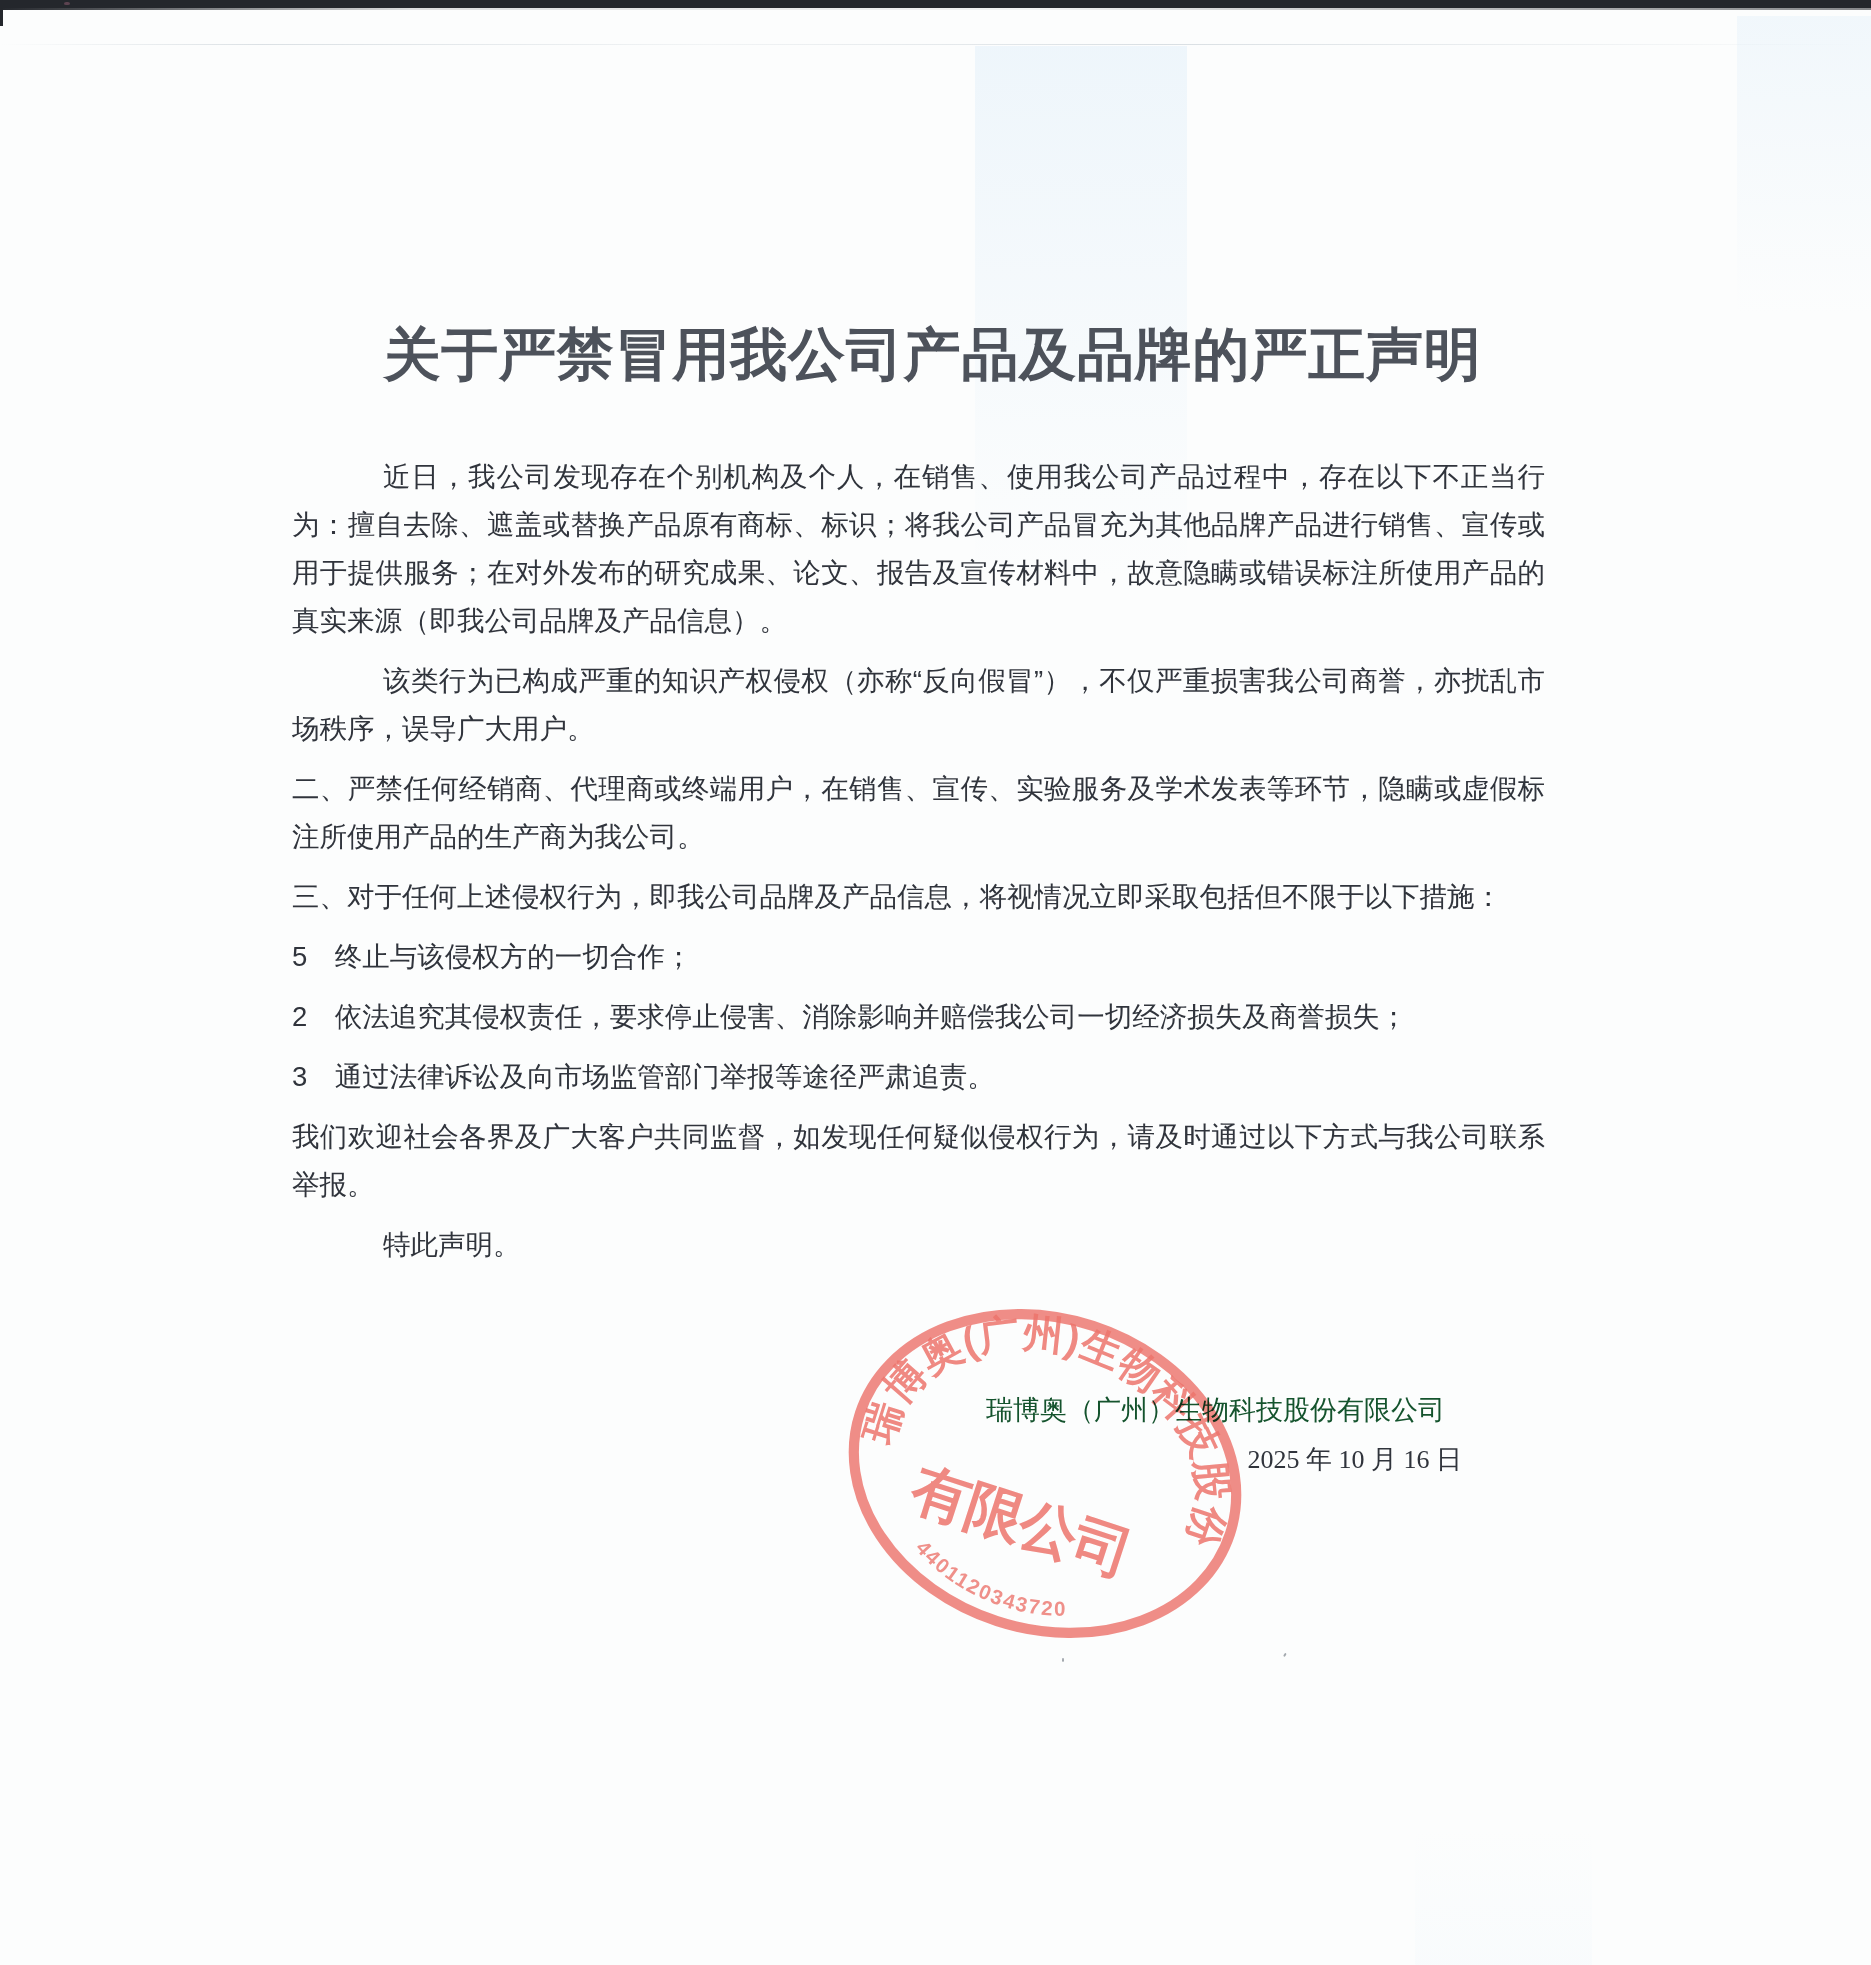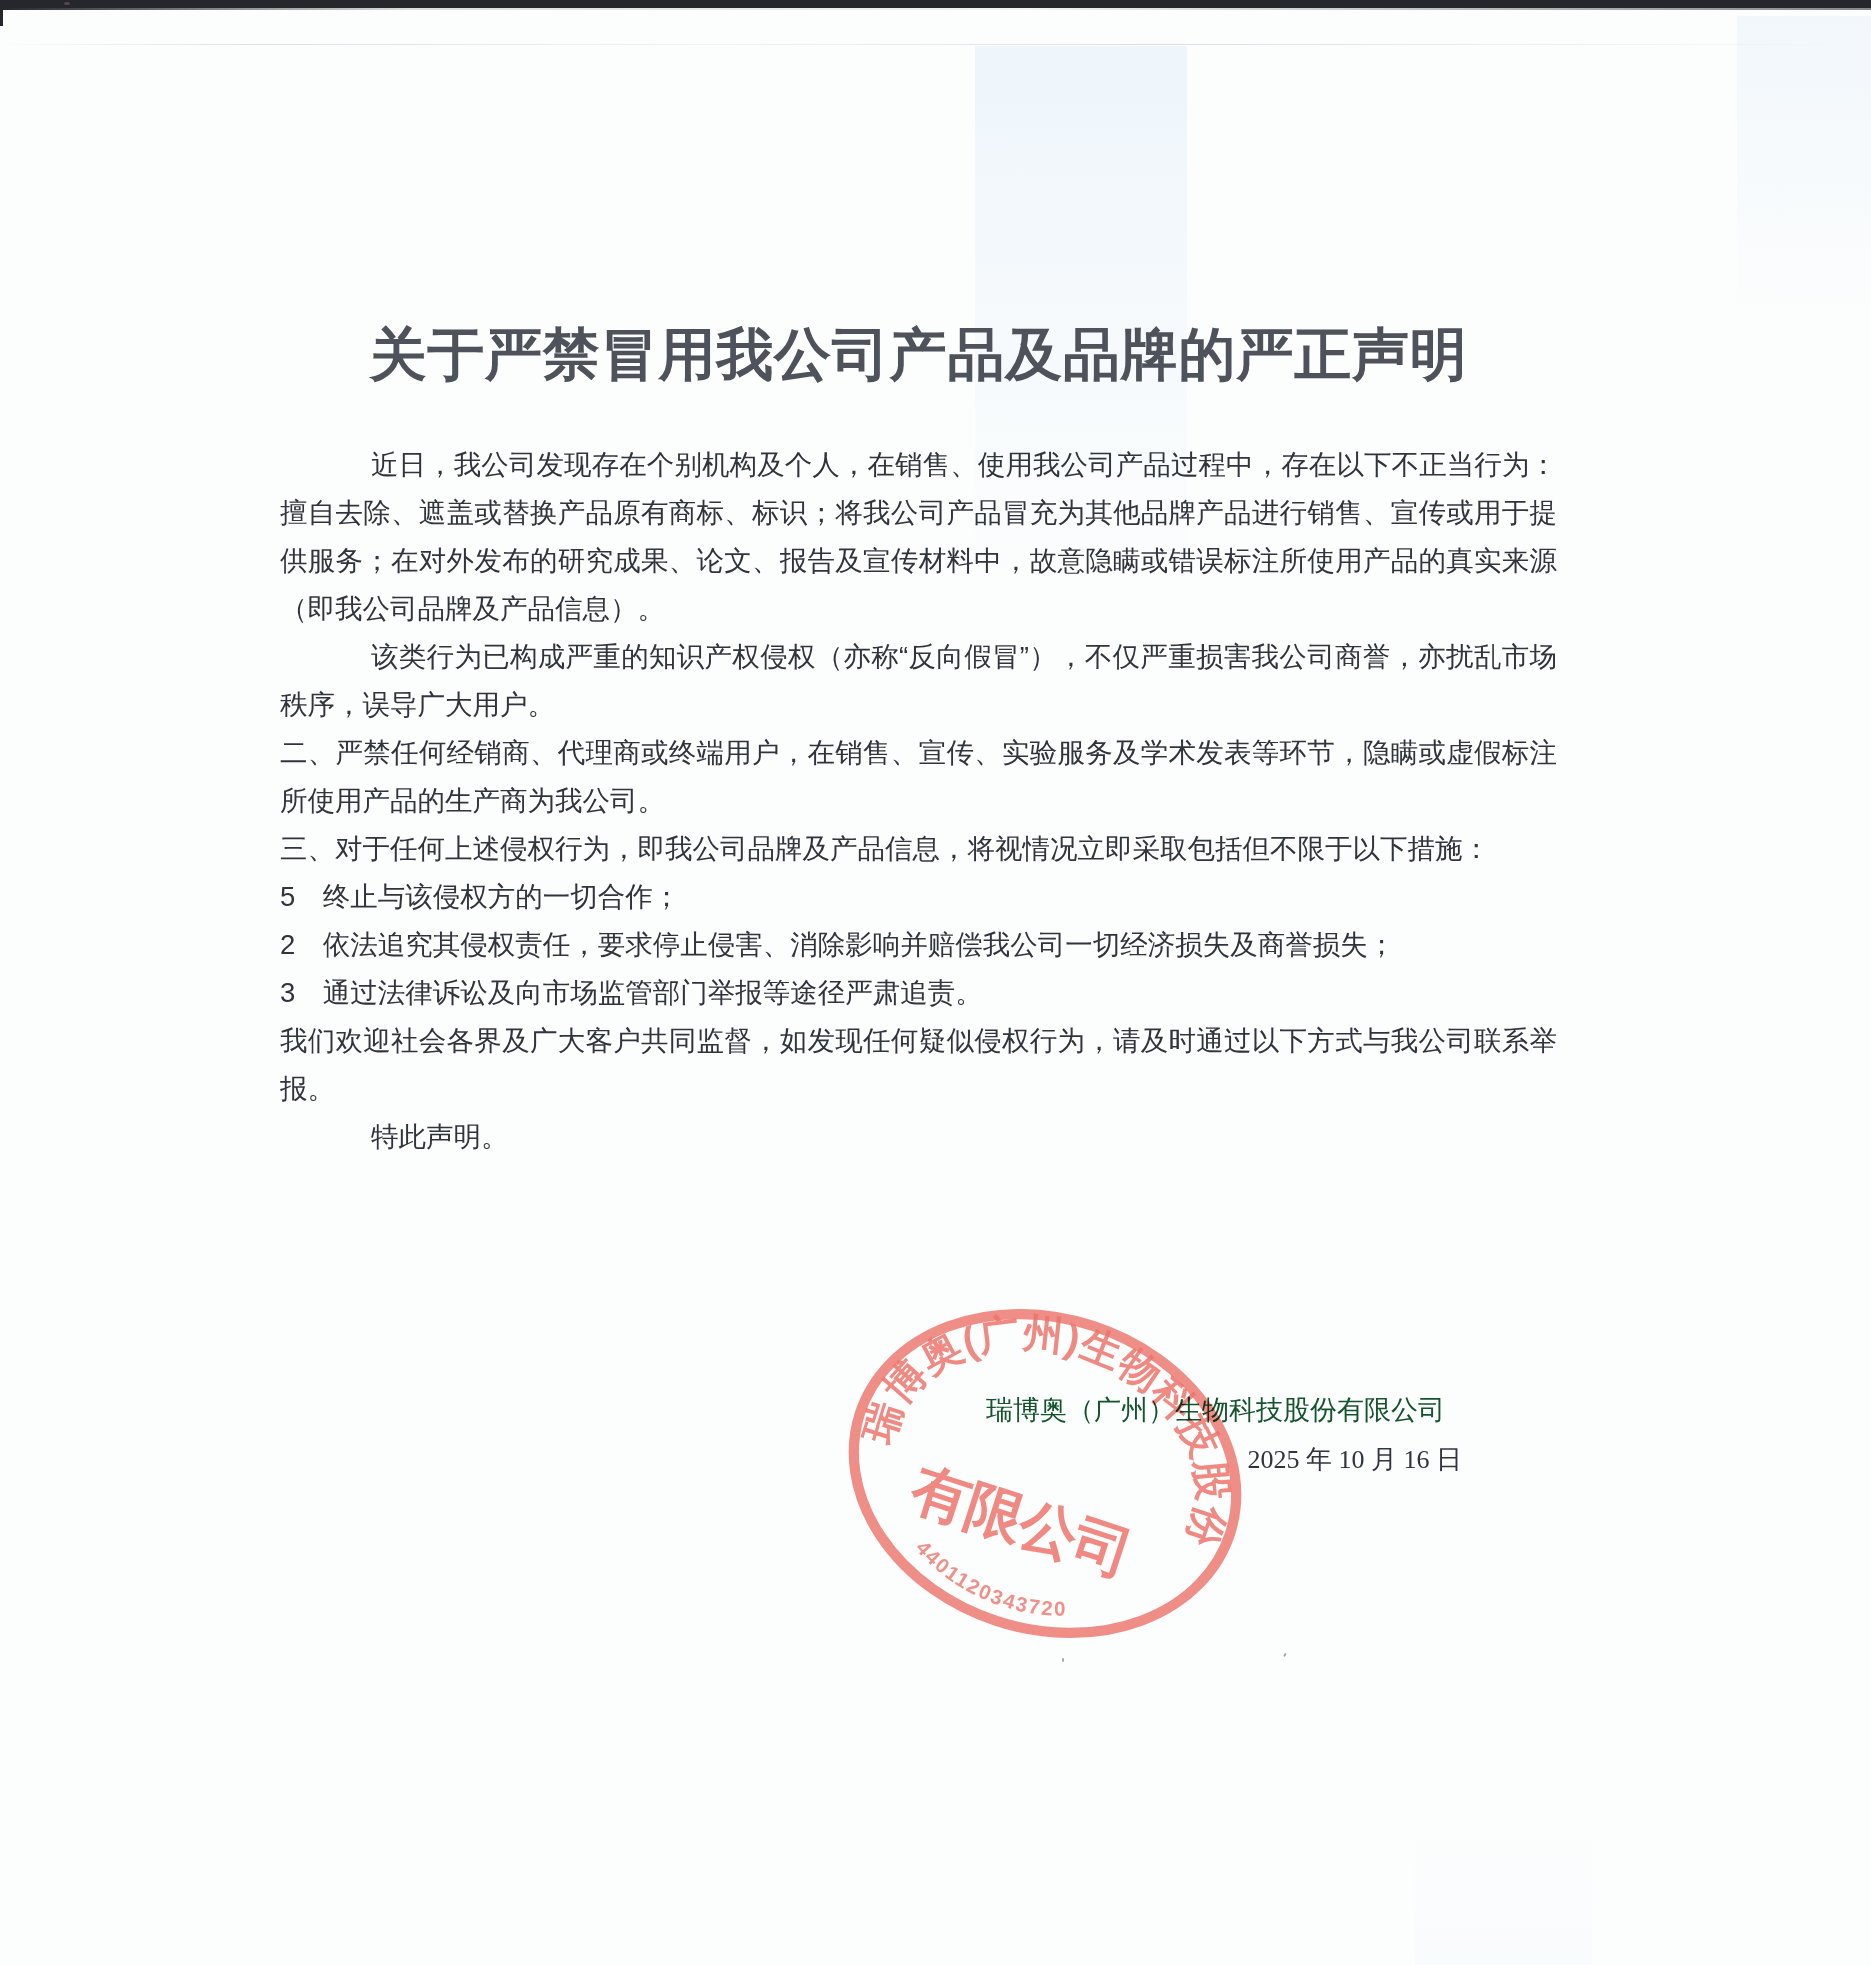--- a/index.html
+++ b/index.html
@@ -24,30 +24,30 @@
   .tint-2{left:1415px;top:1828px;width:177px;height:819px;
     background:linear-gradient(180deg,rgba(206,229,247,0),rgba(206,229,247,.28) 60%,rgba(206,229,247,.22));}
   .tint-3{left:1737px;top:15.7px;width:134px;height:299px;
     background:linear-gradient(180deg,rgba(206,229,247,.24),rgba(206,229,247,0));}
   .speck{position:absolute;width:2.4px;height:3.5px;background:rgba(90,98,110,.55);border-radius:50%;}
   .speck-1{left:1062px;top:1658px;}
   .speck-2{left:1284px;top:1653px;transform:rotate(30deg);}
 
   
   .doc-title{
-    position:absolute;top:317px;left:280px;width:1277px;
+    position:absolute;top:317px;left:294px;width:1277px;
     text-align:center;font-size:57px;font-weight:600;
     color:#4d525b;letter-spacing:0.8px;white-space:nowrap;
   }
   .body-text{
     position:absolute;top:441px;left:280px;width:1277px;
     font-size:27.5px;line-height:48px;color:#30343c;
     text-align:justify;font-weight:400;
   }
-  .body-text p{margin:0;padding:0;}
+  .body-text p{margin:12px;padding:0;}
   .p-indent{text-indent:91px;}
   .p-sub{padding-left:91px;}
   .sig-company{
     position:absolute;top:1392px;left:986px;width:511px;
     font-size:27px;color:#14532d;white-space:nowrap;
   }
   .sig-date{
     position:absolute;top:1442px;left:1006px;width:456px;
     text-align:right;font-size:26px;color:#30343c;white-space:nowrap;font-family:Liberation Serif, serif;
   }

